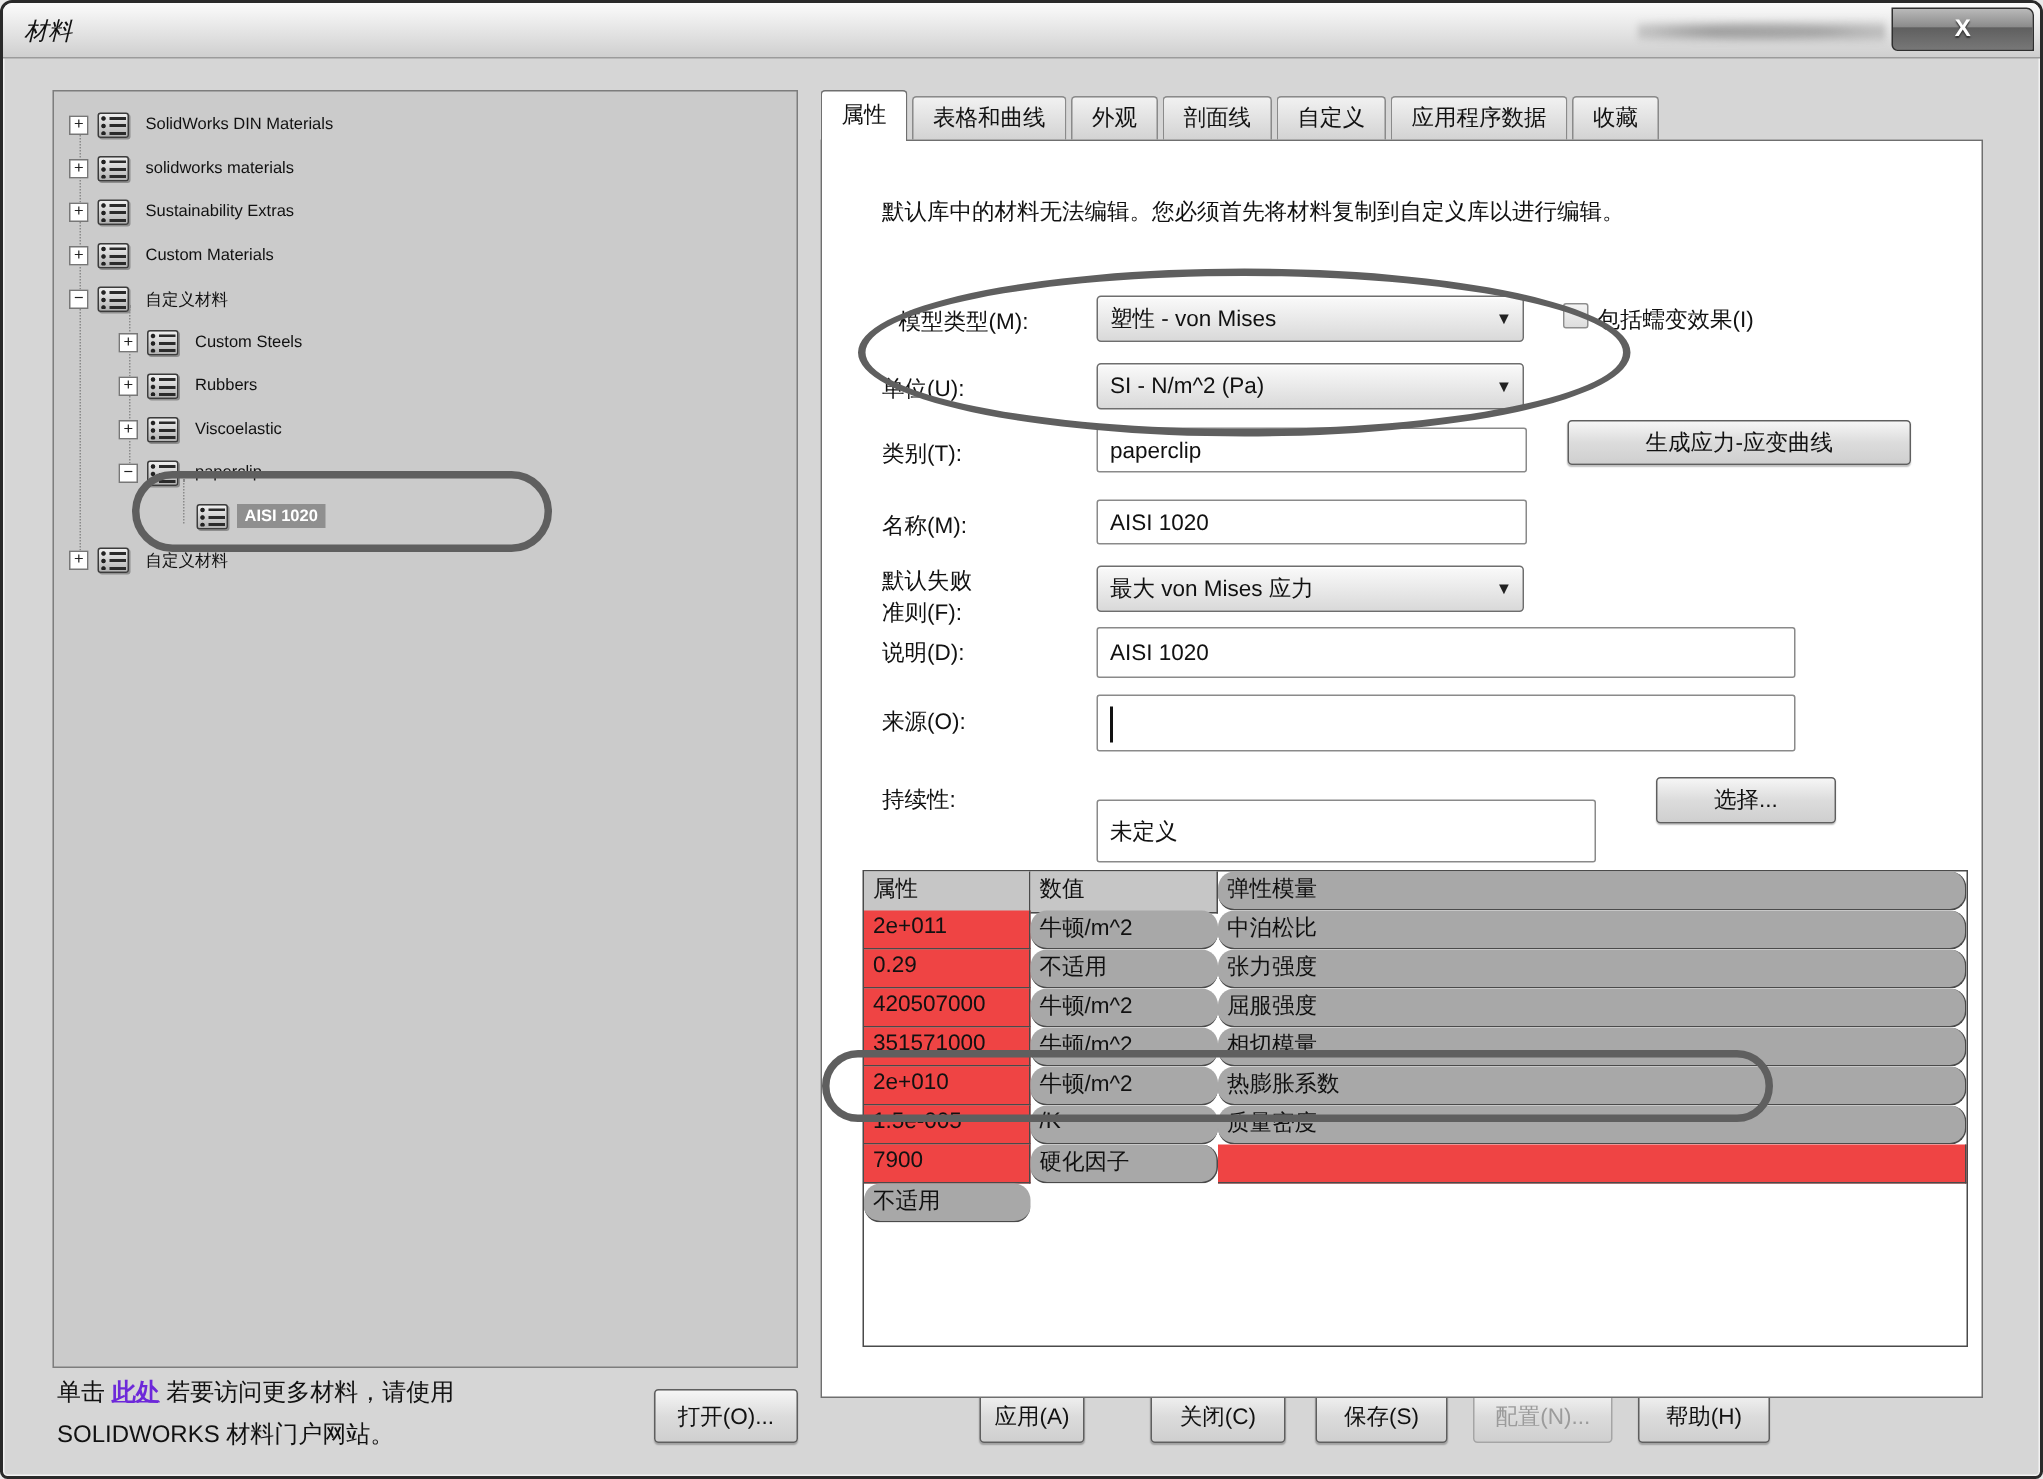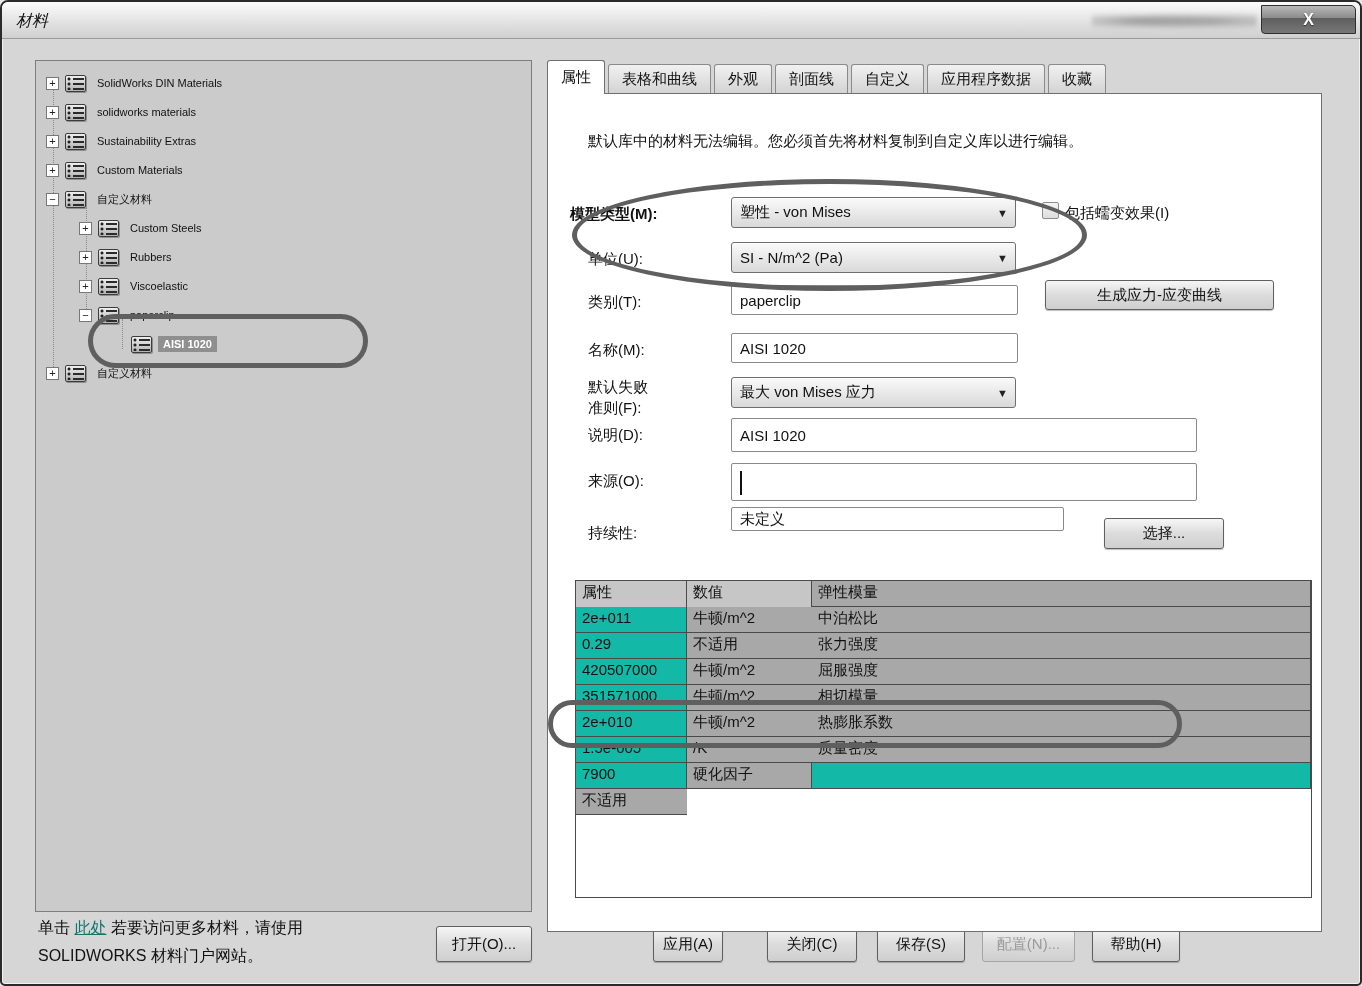--- a/index.html
+++ b/index.html
@@ -121,27 +121,27 @@
     border:1px solid #4a4a4a; background:#fff;
     display:grid; grid-template-columns:111px 125px 1fr;
     grid-auto-rows:26px; align-content:start;
   }
   .cell {
     border-right:1px solid #4a4a4a; border-bottom:1px solid #4a4a4a;
     font-size:15px; padding:2px 6px; overflow:hidden; white-space:nowrap;
   }
   .cell.last { border-right:none; }
   .cell.hdr { background:#c6c6c6; height:28px; }
-  .cell.gc  { background:#a8a8a8; }
-  .cell.wc  { background:#14b8a6; }
+  .cell.gc  { background:#a8a8a8;border-radius:11px; }
+  .cell.wc  { background:#ef4444; }
   .prop-table .hdr { grid-row:1; }
 
   
   .hint { position:absolute; font-size:16px; }
-  .hint a { color:#0f766e; }
+  .hint a { color:#6d28d9;font-weight:bold; }
 
   
   .annotation {
     position:absolute; border:5px solid var(--ann,#5f5f5f); pointer-events:none; z-index:60;
   }
   .ann-stadium { border-radius:30px; }
   .ann-ellipse { border-radius:50%; }
 </style>
 </head>
 <body>
@@ -223,21 +223,21 @@
       <div class="tab">自定义</div>
       <div class="tab">应用程序数据</div>
       <div class="tab">收藏</div>
     </div>
 
   <div class="content-box">
 
 
     <div class="notice">默认库中的材料无法编辑。您必须首先将材料复制到自定义库以进行编辑。</div>
 
-    <span class="flabel" style="left:22px; top:111px;font-weight:bold;">模型类型(M):</span>
+    <span class="flabel" style="left:51px; top:111px;">模型类型(M):</span>
     <div class="dropdown" style="left:183px; top:103px; width:285px; height:31px;">
       <span>塑性 - von Mises</span>
       <span class="dd-arrow">▼</span>
     </div>
     <span class="checkbox" style="left:494px; top:108px;"></span>
     <span class="flabel" style="left:517px; top:110px;">包括蠕变效果(I)</span>
 
     <span class="flabel" style="left:40px; top:156px;">单位(U):</span>
     <div class="dropdown" style="left:183px; top:148px; width:285px; height:31px;">
       <span>SI - N/m^2 (Pa)</span>
@@ -260,21 +260,21 @@
 
     <span class="flabel" style="left:40px; top:332px;">说明(D):</span>
     <input class="tfield" style="left: 183px; top: 324px; width: 466px; height: 34px;" value="AISI 1020">
 
     <span class="flabel" style="left:40px; top:378px;">来源(O):</span>
     <div class="tfield" style="left:183px; top:369px; width:466px; height:38px;">
       <span class="caret"></span>
     </div>
 
     <span class="flabel" style="left:40px; top:430px;">持续性:</span>
-    <input class="tfield" style="left: 183px; top: 413px; width: 333px; height: 24px;" value="未定义">
+    <input class="tfield" style="left: 183px; top: 439px; width: 333px; height: 42px;" value="未定义">
     <div class="btn" style="left:556px; top:424px; width:120px; height:31px;">选择...</div>
 
     <div class="prop-table" id="prop-table">
         <div class="cell hdr">属性</div>
         <div class="cell hdr">数值</div>
         <div class="cell gc">弹性模量</div>
         <div class="cell wc">2e+011</div>
         <div class="cell gc last">牛顿/m^2</div>
         <div class="cell gc">中泊松比</div>
         <div class="cell wc">0.29</div>

